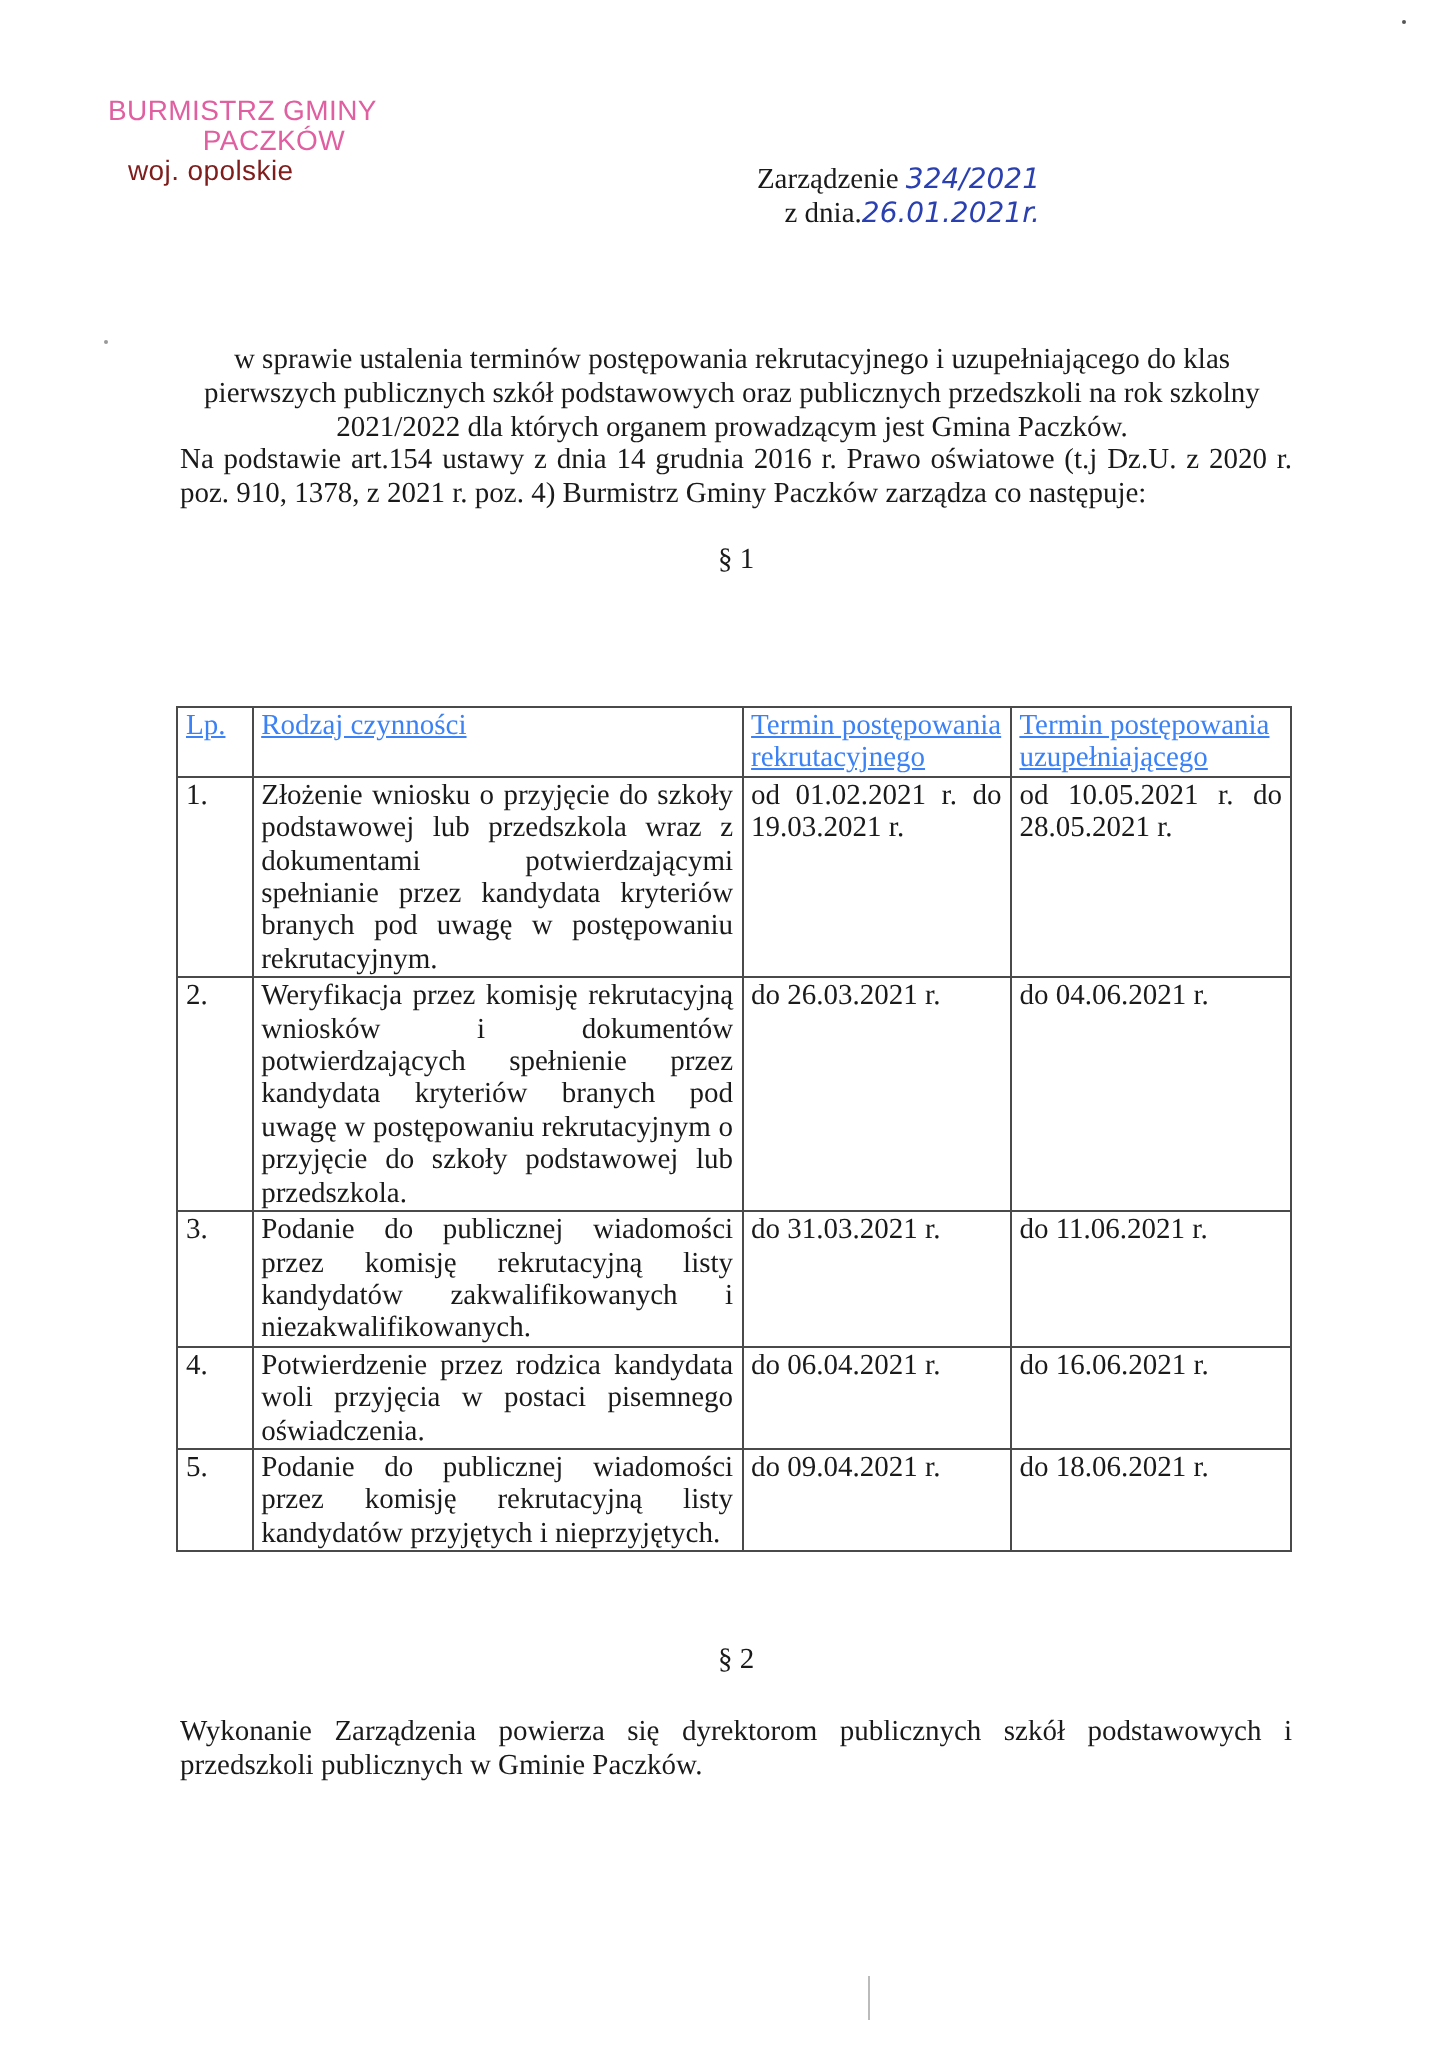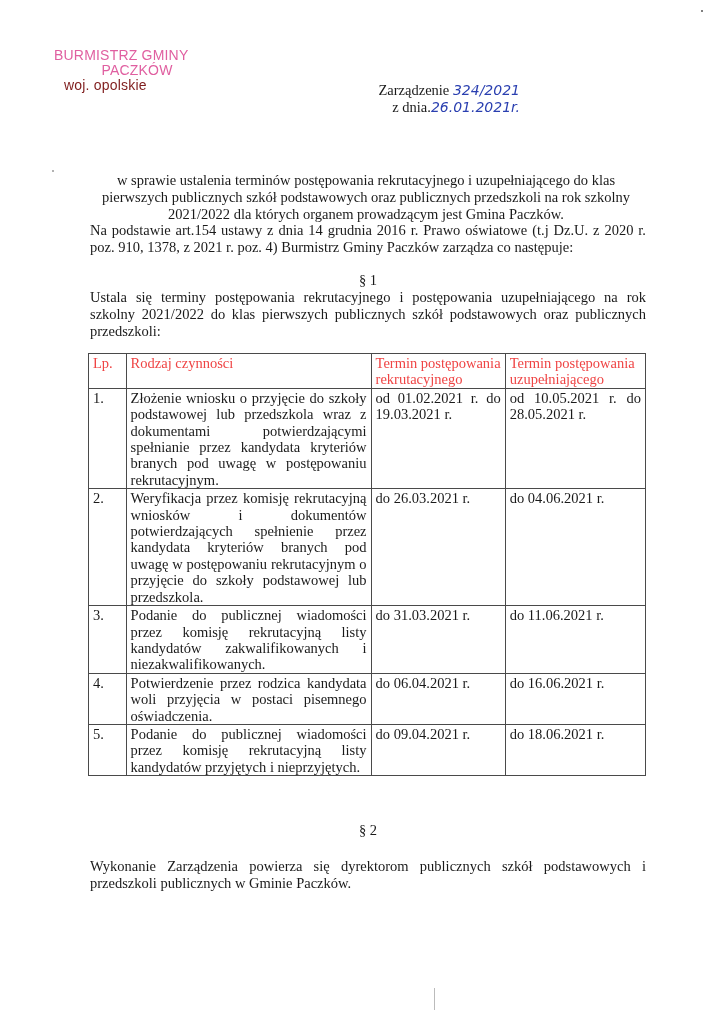--- a/index.html
+++ b/index.html
@@ -43,21 +43,21 @@
     position: absolute; left: 88px; top: 353px; width: 558px;
     border-collapse: collapse; font-size: 14.5px; line-height: 16.4px;
   }
   table.terms td {
     border: 1px solid #4a4a4a; vertical-align: top; padding: 1px 4px 0 4px;
   }
   td.c-lp { width: 28px; }
   td.c-act { width: 232px; text-align: justify; text-align-last: left; }
   td.c-rek { width: 123px; }
   td.c-uzu { width: 129px; margin-top: 19px; }
-  .hdr { color: #ef4444; }
+  .hdr { color: #3b82f6; text-decoration: underline; }
   .just { text-align: justify; }
   .sec2 {
     position: absolute; left: 90px; top: 822px; width: 556px;
     text-align: center; font-size: 14.5px;
   }
   .para2 {
     position: absolute; left: 90px; top: 858px; width: 556px;
     font-size: 14.5px; line-height: 17px; text-align: justify; text-align-last: left;
   }
   .speck { position: absolute; background: #999; border-radius: 50%; }
@@ -80,21 +80,20 @@
     <span>z dnia.</span><span class="hand">26.01.2021r.</span>
   </div>
 </div>
 
 <div class="subject">w sprawie ustalenia terminów postępowania rekrutacyjnego i uzupełniającego do klas pierwszych publicznych szkół podstawowych oraz publicznych przedszkoli na rok szkolny 2021/2022 dla których organem prowadzącym jest Gmina Paczków.</div>
 
 <div class="basis">Na podstawie art.154 ustawy z dnia 14 grudnia 2016 r. Prawo oświatowe (t.j Dz.U. z 2020 r. poz. 910, 1378, z 2021 r. poz. 4) Burmistrz Gminy Paczków zarządza co następuje:</div>
 
 <div class="para1">
   <div class="sec">§ 1</div>
-  <div class="txt">Ustala się terminy postępowania rekrutacyjnego i postępowania uzupełniającego na rok szkolny 2021/2022 do klas pierwszych publicznych szkół podstawowych oraz publicznych przedszkoli:</div>
 </div>
 
 <table class="terms">
   <tbody>
       <tr>
     <td class="c-lp hdr">Lp.</td>
     <td class="c-act hdr">Rodzaj czynności</td>
     <td class="c-rek hdr">Termin postępowania rekrutacyjnego</td>
     <td class="c-uzu hdr">Termin postępowania uzupełniającego</td>
   </tr>

